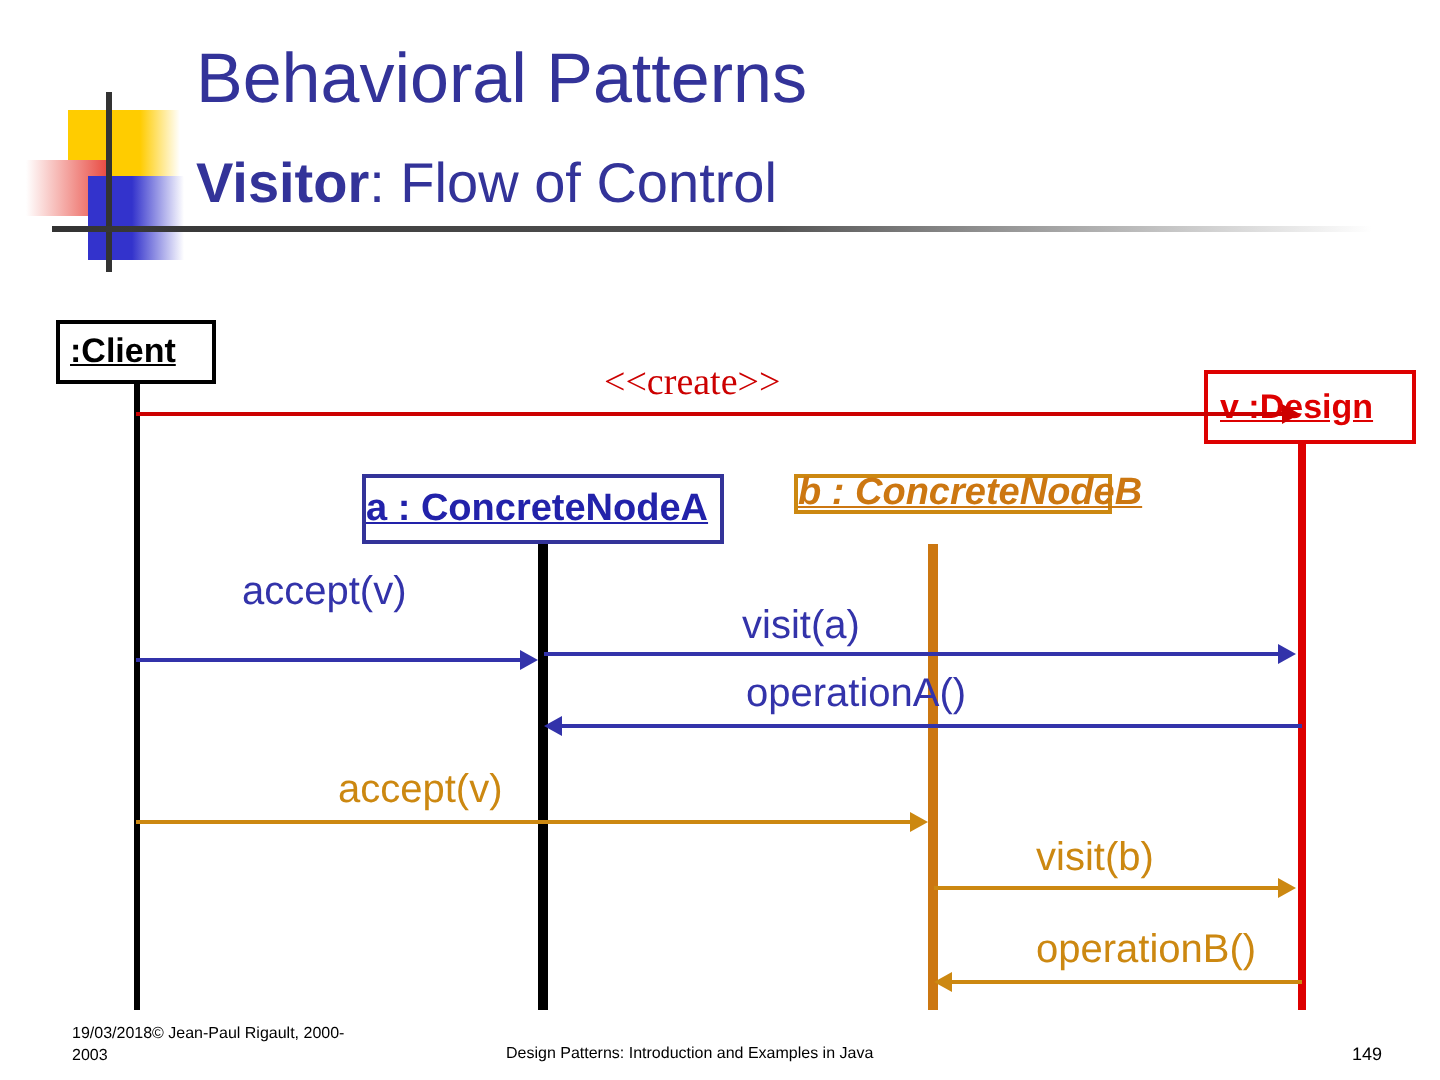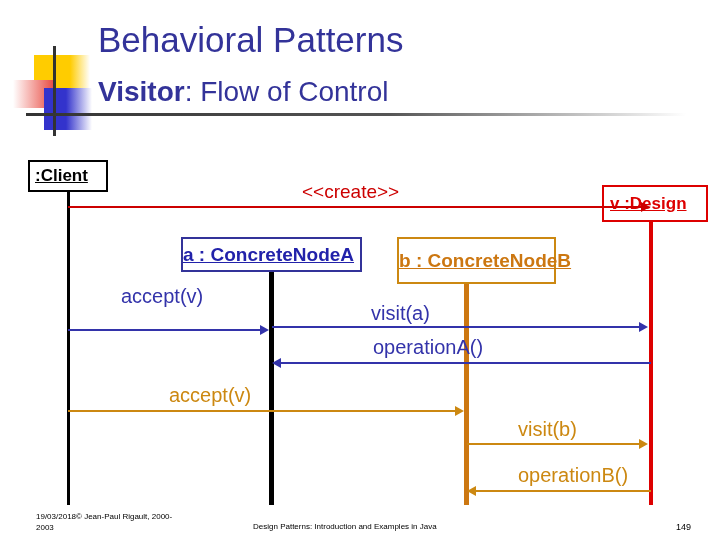--- a/index.html
+++ b/index.html
@@ -125,23 +125,24 @@
   #box-nodea {
     left: 181px; top: 101px;
     width: 181px; height: 35px;
     border: 2px solid #333399;
     padding-left: 2px;
   }
   #box-nodea .obj-label { color: #2222aa; font-size: 19px; margin-left: -2px; }
 
   #box-nodeb {
     left: 397px; top: 101px;
-    width: 159px; height: 47px;
+    width: 159px; height: 20px;
     border: 2px solid #cc8811;
     padding-left: 2px;
+    font-style: italic;
   }
   #box-nodeb .obj-label { color: #cc7711; font-size: 19px; margin-left: -2px; }
 
   
   .lifeline { position: absolute; }
   #lifeline-client  { left: 67px;  top: 56px;  width: 3px;  height: 313px; background: #000000; }
   #lifeline-visitor { left: 649px; top: 86px;  width: 4px;  height: 283px; background: #dd0000; }
   #lifeline-nodea   { left: 269px; top: 136px; width: 5px;  height: 233px; background: #000000; }
   #lifeline-nodeb   { left: 464px; top: 136px; width: 5px;  height: 233px; background: #cc7711; }
 
@@ -163,21 +164,21 @@
   .msg-label {
     position: absolute;
     white-space: nowrap;
     font-size: 19px;
   }
 
   
   .c-red    { background: #cc0000; }
   .c-blue   { background: #3333aa; }
   .c-orange { background: #cc8811; }
-  .t-red    { color: #cc0000; }
+  .t-red    { color: #cc0000; font-family: Liberation Serif, serif; }
   .t-blue   { color: #3333aa; }
   .t-orange { color: #cc8811; }
   .h-red    { border-left-color: #cc0000; border-right-color: #cc0000; }
   .h-blue   { border-left-color: #3333aa; border-right-color: #3333aa; }
   .h-orange { border-left-color: #cc8811; border-right-color: #cc8811; }
 
   
   #footer {
     position: absolute;
     left: 0; top: 506px;

